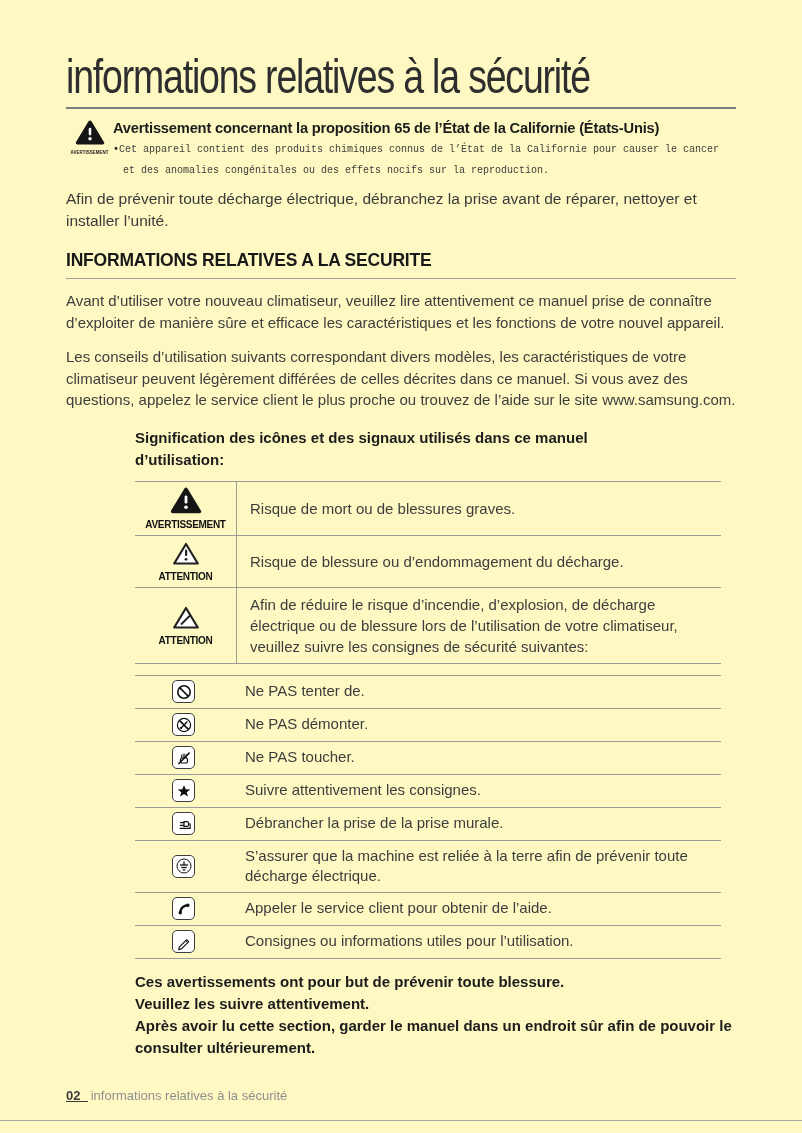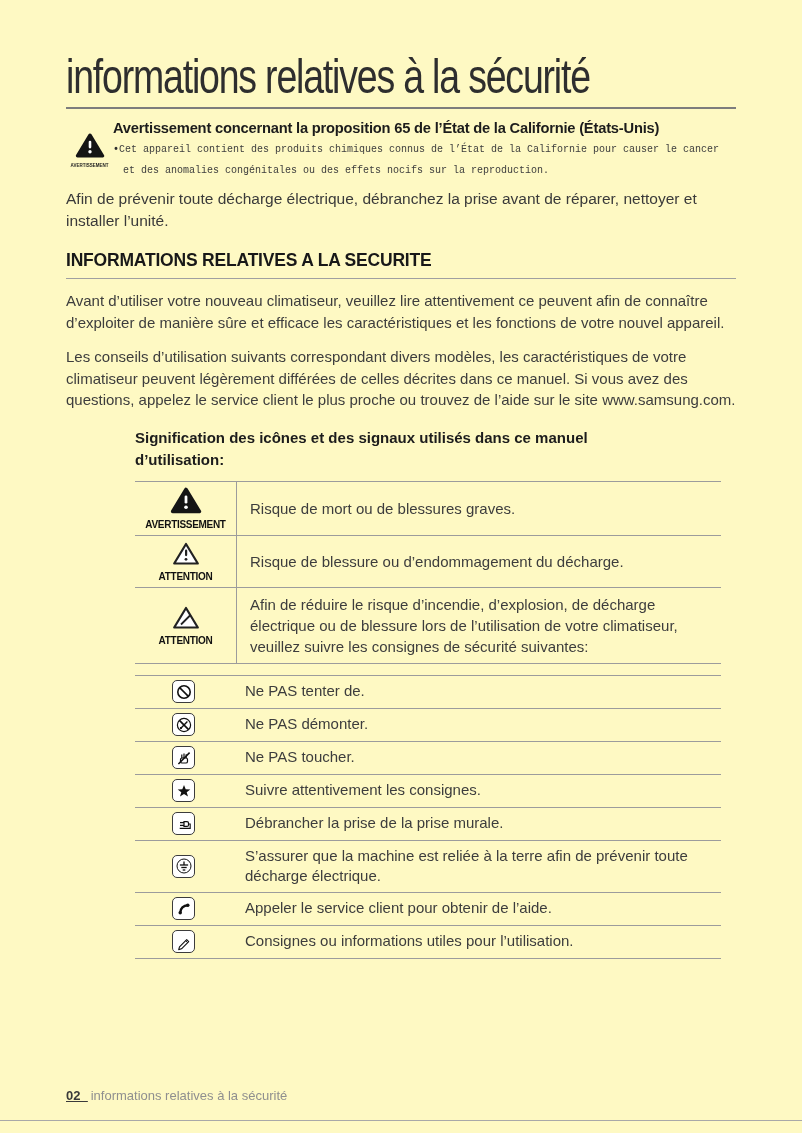--- a/index.html
+++ b/index.html
@@ -28,21 +28,21 @@
     font-size: 48px;
     font-weight: 400;
     color: #2e2e2e;
     letter-spacing: -1.5px;
     white-space: nowrap;
     transform: scaleX(0.78);
     transform-origin: left bottom;
     line-height: 54px;
   }
   
-  .prop65 { display: flex; margin-top: 9px; align-items: center; }
+  .prop65 { display: flex; margin-top: 9px; }
   .badge { width: 47px; flex: 0 0 47px; text-align: center; padding-top: 2px; }
   .badge-label { display: block; font-size: 4.5px; font-weight: bold; color: #222; letter-spacing: 0; margin-top: 1px; }
   .prop65-body { flex: 1; }
   .prop65-heading {
     margin: 2px 0 3px 0;
     font-size: 14.7px;
     font-weight: bold;
     color: #1c1c1c;
     white-space: nowrap;
     letter-spacing: -0.2px;
@@ -129,21 +129,21 @@
       <span class="badge-label">AVERTISSEMENT</span>
     </div>
     <div class="prop65-body">
       <p class="prop65-heading">Avertissement concernant la proposition 65 de l’État de la Californie (États-Unis)</p>
       <p class="prop65-bullet"><span class="bullet-dot">•</span><span>Cet appareil contient des produits chimiques connus de l’État de la Californie pour causer le cancer et des anomalies congénitales ou des effets nocifs sur la reproduction.</span></p>
     </div>
   </div>
   <p class="note-para">Afin de prévenir toute décharge électrique, débranchez la prise avant de réparer, nettoyer et installer l’unité.</p>
 
   <h2 class="section-heading">INFORMATIONS RELATIVES A LA SECURITE</h2>
-  <p class="para">Avant d’utiliser votre nouveau climatiseur, veuillez lire attentivement ce peuvent afin de connaître d’exploiter de manière sûre et efficace les caractéristiques et les fonctions de votre nouvel appareil.</p>
+  <p class="para">Avant d’utiliser votre nouveau climatiseur, veuillez lire attentivement ce manuel prise de connaître d’exploiter de manière sûre et efficace les caractéristiques et les fonctions de votre nouvel appareil.</p>
   <p class="para">Les conseils d’utilisation suivants correspondant divers modèles, les caractéristiques de votre climatiseur peuvent légèrement différées de celles décrites dans ce manuel. Si vous avez des questions, appelez le service client le plus proche ou trouvez de l’aide sur le site www.samsung.com.</p>
 
   <p class="icons-heading">Signification des icônes et des signaux utilisés dans ce manuel d’utilisation:</p>
 
   <table class="signal-table">
     <tbody>
         <tr class="r1">
       <td class="icon-cell">
         <svg width="32" height="27" viewBox="0 0 30 25">
           <path d="M15 2.2 L27.5 22.8 H2.5 Z" fill="#151515" stroke="#151515" stroke-width="3.4" stroke-linejoin="round"></path>
@@ -274,19 +274,24 @@
             <path d="M4.5 13.8 l7.2 -7.2 2 2 -7.2 7.2 -2.8 .8 z" fill="none" stroke="#111" stroke-width="1.1" stroke-linejoin="round"></path>
             <line x1="10.6" y1="7.7" x2="12.6" y2="9.7" stroke="#111" stroke-width="1"></line>
           </svg>
         </span>
       </td>
       <td class="text-cell">Consignes ou informations utiles pour l’utilisation.</td>
     </tr>
   </tbody>
     </table>
 
+  <div class="closing">
+    <p>Ces avertissements ont pour but de prévenir toute blessure.</p>
+    <p>Veuillez les suivre attentivement.</p>
+    <p>Après avoir lu cette section, garder le manuel dans un endroit sûr afin de pouvoir le consulter ultérieurement.</p>
+  </div>
 
   <div class="footer">
     <span class="page-num">02_</span><span class="footer-text">informations relatives à la sécurité</span>
   </div>
   <div class="bottom-rule"></div>
 
 </div>
 
 </body></html>

